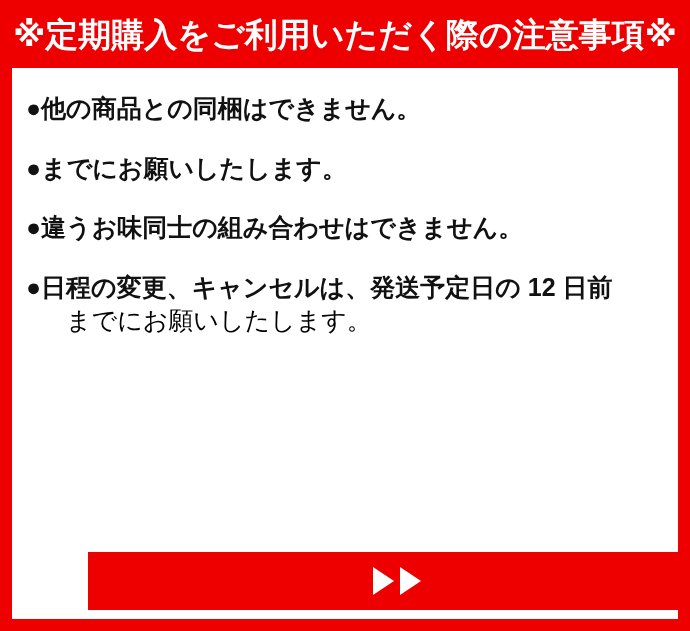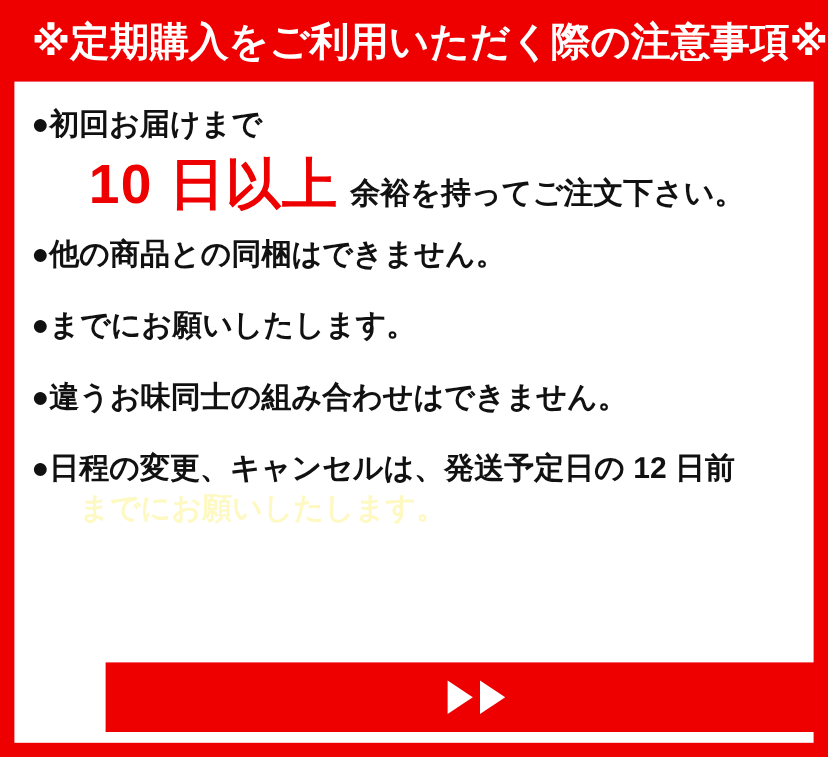--- a/index.html
+++ b/index.html
@@ -34,21 +34,21 @@
   
   .header-band {
     position: absolute;
     left: 0;
     top: 0;
     width: 690px;
     height: 68px;
     background: #ee0000;
     display: flex;
     align-items: center;
-    justify-content: flex-end;
+    justify-content: center;
   }
   .header-title {
     color: #ffffff;
     font-size: 33px;
     font-weight: bold;
     letter-spacing: 0px;
     line-height: 1;
     white-space: nowrap;
   }
 
@@ -99,23 +99,23 @@
     font-weight: bold;
     margin-left: 10px;
     vertical-align: baseline;
   }
 
   
   .continuation {
     display: block;
     padding-left: 40px;
     margin-top: 4px;
-    color: #fef9c3;
+    color: #000000;
     font-size: 25px;
-    font-weight: bold;
+    font-weight: normal;
     line-height: 1.18;
   }
 
   
   .cta-bar {
     position: absolute;
     left: 88px;
     top: 552px;
     width: 602px;
     height: 58px;
@@ -152,26 +152,20 @@
 <div class="banner">
 
   <div class="header-band">
     <div class="header-title">※定期購入をご利用いただく際の注意事項※</div>
   </div>
 
   <div class="inner-sheet"></div>
 
   <ul class="notice-list">
 
-    <li class="notice-item row-1">
-      <span>●初回お届けまで</span>
-      <span class="emphasis-row">
-        <span class="emphasis-big">10 日以上</span><span class="emphasis-tail">余裕を持ってご注文下さい。</span>
-      </span>
-    </li>
 
     <li class="notice-item row-2">
       <span>●他の商品との同梱はできません。</span>
     </li>
 
     <li class="notice-item row-3">
       <span>●までにお願いしたします。</span>
     </li>
 
     <li class="notice-item row-4">

